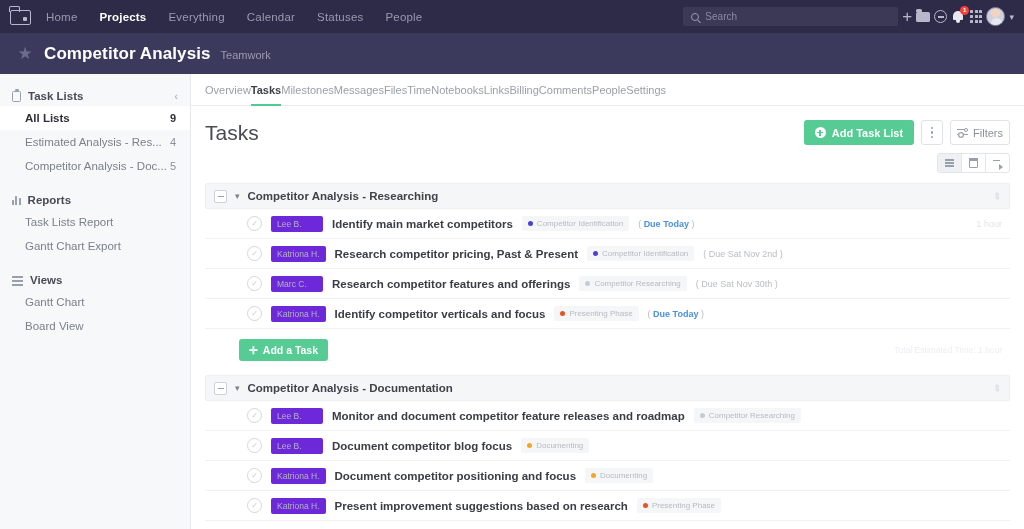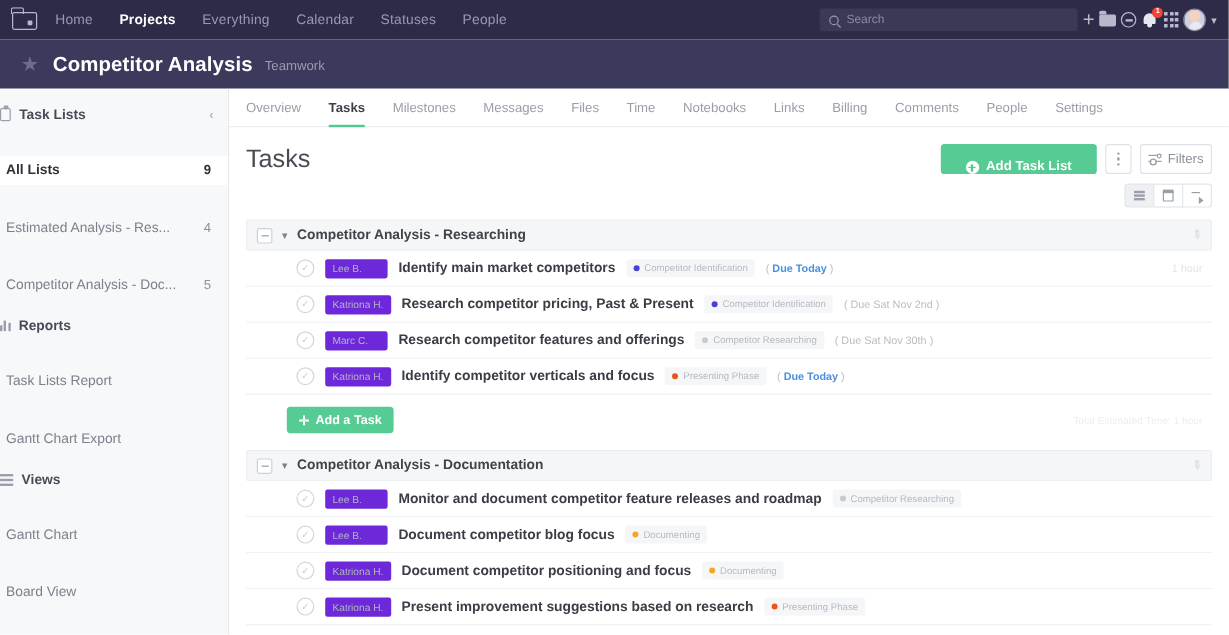--- a/index.html
+++ b/index.html
@@ -110,58 +110,58 @@
   .promo .card::before{content:"";position:absolute;left:3px;top:10px;width:14px;height:2px;background:#bde3f7;}
   .promo .person-head{position:absolute; left:40px; top:32px; width:11px;height:11px;background:#f3cdb3;border-radius:50%;}
   .promo .person-hair{position:absolute; left:41px; top:26px; width:9px;height:7px;background:#6b4535;border-radius:50% 50% 40% 40%;}
   .promo .person-body{position:absolute; left:36px; top:42px; width:18px;height:15px;background:#e8536a;border-radius:4px 4px 2px 2px;}
   .promo .person-legs{position:absolute; left:37px; top:55px; width:16px;height:22px;background:#5c6b86;border-radius:2px 2px 3px 3px;}
   .promo .person-arm{position:absolute; left:50px; top:44px; width:14px;height:4px;background:#f3cdb3;border-radius:2px;transform:rotate(-18deg);}
   .promo .tw-logo{position:absolute; right:10px; bottom:7px; font-size:13px; font-weight:bold; color:#2b2b3c; letter-spacing:-.4px;}
   .promo .tw-logo b{color:#e8336d;}
 
   .side-section {
-    display: flex; align-items: flex-start; gap: 7px; padding: 4px 12px 4px 0;
+    display: flex; align-items: center; gap: 7px; padding: 4px 12px 4px 12px;
     font-size: 11.5px; font-weight: bold; color: #4a4a57;
   }
   .side-section .collapse { margin-left: auto; color: #b6bac3; font-size: 11px; cursor: pointer; }
   .clip-ic { width: 9px; height: 11px; border: 1.3px solid #9aa0ab; border-radius: 1.5px; position: relative; flex:none;}
   .clip-ic::before{content:"";position:absolute;left:1.5px;top:-2.6px;width:4px;height:2.2px;background:#9aa0ab;border-radius:1px;}
   .bars-ic { display:flex; align-items:flex-end; gap:1.3px; height:10px; flex:none;}
   .bars-ic i{width:2px; background:#9aa0ab; border-radius:.5px;}
   .views-ic { width:11px; height:10px; position:relative; flex:none;}
   .views-ic::before{content:"";position:absolute;left:0;top:1px;width:11px;height:1.6px;background:#9aa0ab;box-shadow:0 4px 0 #9aa0ab,0 8px 0 #9aa0ab;}
   .side-item {
-    display: flex; align-items: center; padding: 6px 14px 6px 5px; font-size: 11.5px;
-    color: #7b808b; cursor: pointer; margin-top: 24px;
+    display: flex; align-items: center; padding: 6px 14px 6px 25px; font-size: 11.5px;
+    color: #7b808b; cursor: pointer;
   }
   .side-item .count { margin-left: auto; font-size: 11px; color: #8a8f99; }
   .side-item.active { background: #ffffff; color: #2f3038; font-weight: bold; box-shadow: inset 2px 0 0 #ffffff; }
   .side-item.active .count { color: #2f3038; font-weight: bold; }
   .side-gap { height: 12px; }
 
   
   .main { flex: 1; min-width: 0; display: flex; flex-direction: column; background: #fff; position: relative; }
   .tabs {
-    display: flex; align-items: flex-end; gap: 23px; padding: 0 0 0 14px;
+    display: flex; align-items: flex-end; padding: 0 0 0 14px;
     border-bottom: 1px solid #ebedf0; height: 32px; flex: none;
   }
   .tab {
     font-size: 11px; color: #9a9ea7; padding-bottom: 8px; cursor: pointer; white-space: nowrap;
     border-bottom: 2.5px solid transparent; margin-bottom: -1px;
   }
   .tab.active { color: #3d3f46; font-weight: bold; border-bottom-color: #4ecc8f; }
 
   .main-head { display: flex; align-items: center; padding: 14px 14px 0 14px; flex: none; }
   .page-title { font-size: 21px; color: #4a4c54; font-weight: normal; }
   .head-actions { margin-left: auto; display: flex; align-items: center; gap: 7px; }
   .btn-primary {
     background: #56cb93; color: #fff; font-size: 11px; font-weight: bold;
-    border: none; border-radius: 3px; height: 25px; padding: 0 21px;
-    display: flex; align-items: flex-end; gap: 6px; cursor: pointer;
+    border: none; border-radius: 3px; height: 25px; padding: 0 11px;
+    display: flex; align-items: center; gap: 6px; cursor: pointer;
     font-family: "Liberation Sans", sans-serif;
   }
   .plus-circle { width: 11px; height: 11px; border-radius: 50%; background: #fff; position: relative; flex:none;}
   .plus-circle::before, .plus-circle::after { content:""; position:absolute; background:#56cb93;}
   .plus-circle::before { left:2.5px; top:4.7px; width:6px; height:1.6px;}
   .plus-circle::after { left:4.7px; top:2.5px; width:1.6px; height:6px;}
   .btn-icon {
     height: 25px; min-width: 22px; background:#fff; border:1px solid #dfe2e7; border-radius:3px;
     display:flex; align-items:center; justify-content:center; cursor:pointer; color:#8b9099; font-size:11px;
     padding: 0 6px; gap: 5px; font-family:"Liberation Sans", sans-serif;

